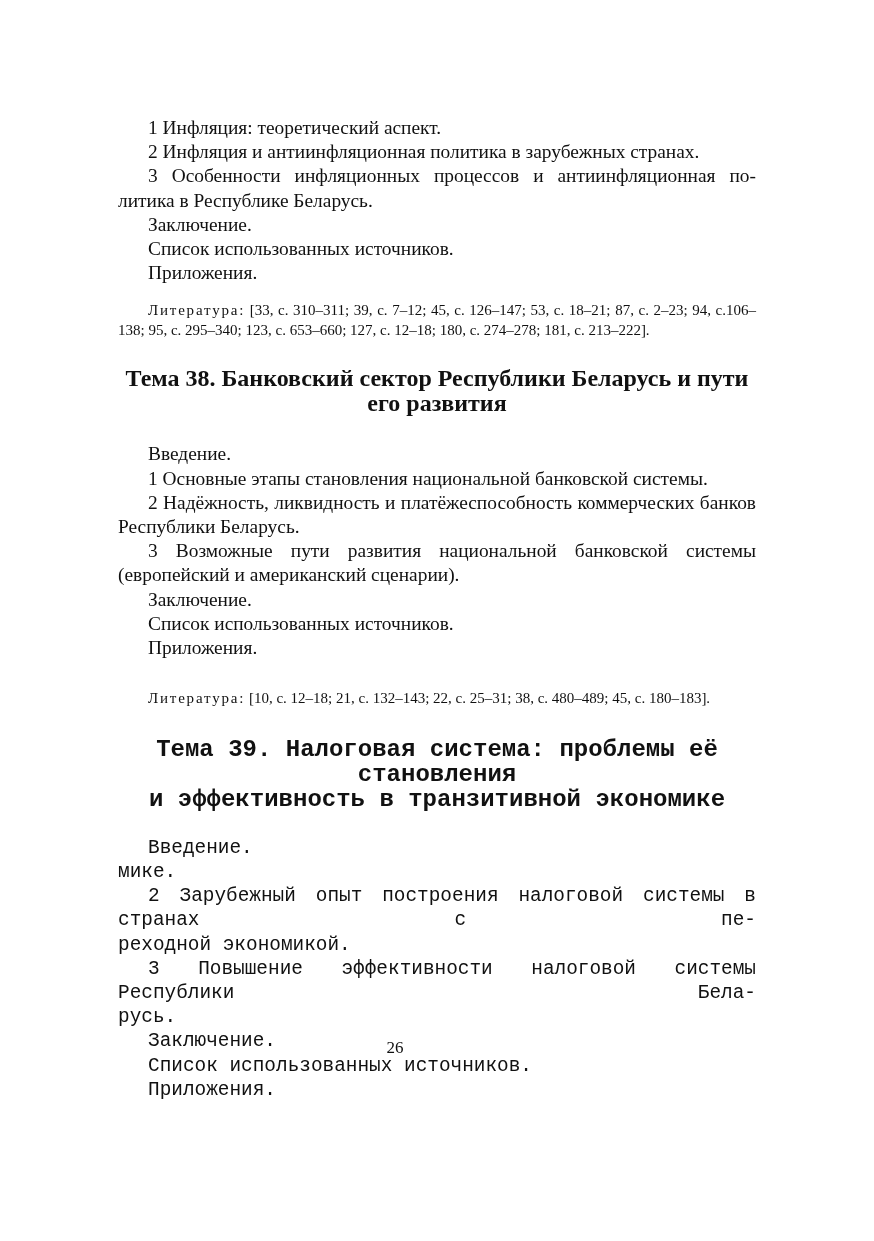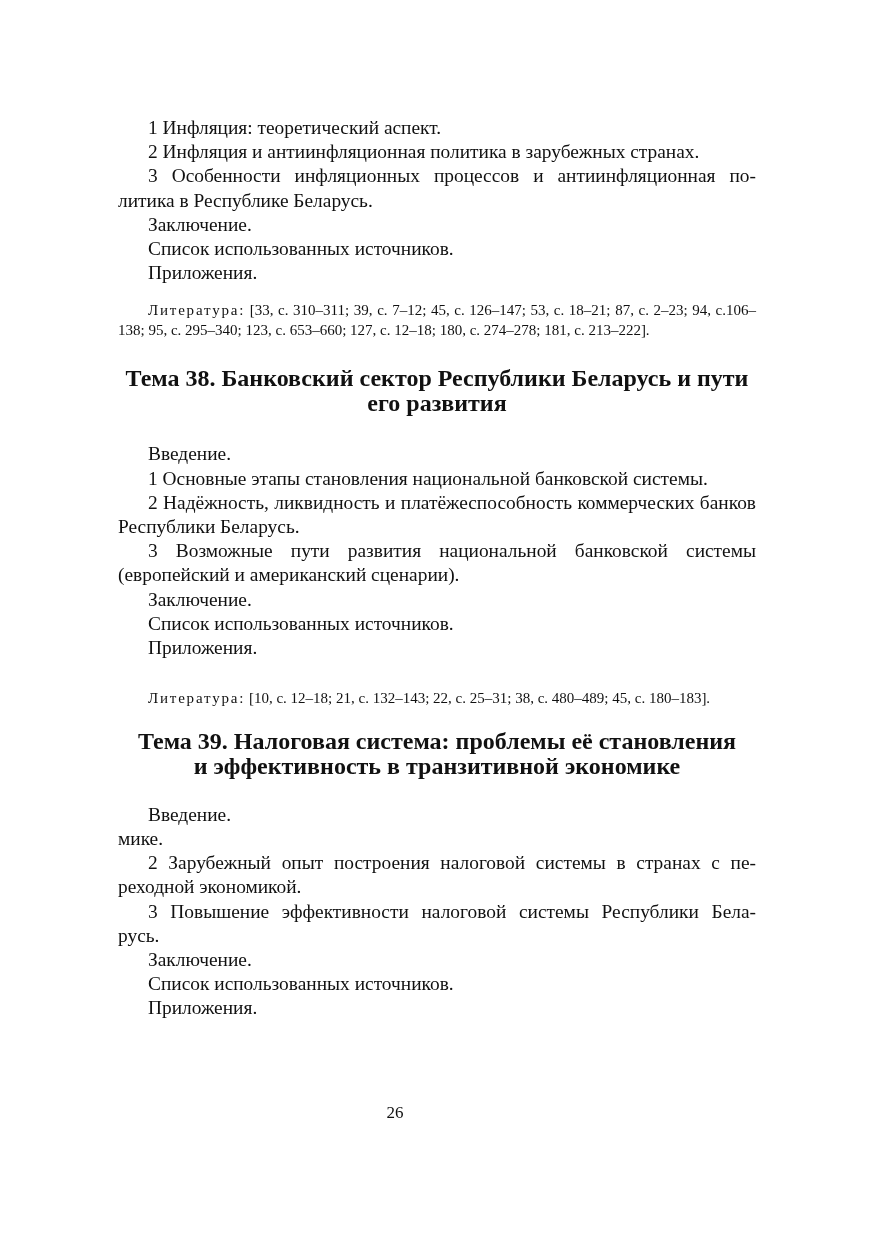--- a/index.html
+++ b/index.html
@@ -5,21 +5,21 @@
   html, body { margin: 0; padding: 0; background: #ffffff; }
   body { width: 874px; height: 1241px; position: relative; overflow: hidden;
          font-family: "Liberation Serif", serif; color: #111111; }
   .page { position: absolute; left: 118px; top: 116px; width: 638px; }
   .ln { font-size: 19.4px; line-height: 24.2px; text-align: justify; }
   .ind { text-indent: 30px; }
   .just-last { text-align-last: justify; }
   .lit { font-size: 15px; line-height: 19.5px; text-align: justify; text-indent: 30px; margin-top: 12px; }
   .lit .sp { letter-spacing: 1.8px; }
   .head { font-weight: bold; font-size: 24px; line-height: 25px; text-align: center; margin: 0 auto; }
-  .page-num { position: absolute; left: 0; width: 790px; top: 1103px; text-align: center; font-size: 17px; }
+  .page-num { position: absolute; left: 0; width: 790px; top: 1038px; text-align: center; font-size: 17px; }
   .blk { margin: 0; }
 </style>
 </head>
 <body>
 
 <div class="page">
 
   <section>
     <p class="blk ln ind">1 Инфляция: теоретический аспект.</p>
     <p class="blk ln ind">2 Инфляция и антиинфляционная политика в зарубежных странах.</p>
@@ -46,21 +46,21 @@
     <p class="blk ln ind">3 Возможные пути развития национальной банковской системы (европейский и американский сценарии).</p>
     <p class="blk ln ind">Заключение.</p>
     <p class="blk ln ind">Список использованных источников.</p>
     <p class="blk ln ind">Приложения.</p>
     <p class="blk lit" style="margin-top:29px;">
       <span class="sp">Литература:</span>
       <span>[10, с. 12–18; 21, с. 132–143; 22, с. 25–31; 38, с. 480–489; 45, с. 180–183].</span>
     </p>
   </section>
 
-  <section style="margin-top:20px;">
+  <section style="margin-top:28px;font-family:Liberation Mono, monospace;">
     <h2 class="blk head">
       <span>Тема 39. Налоговая система: проблемы её становления</span><br>
       <span>и эффективность в транзитивной экономике</span>
     </h2>
     <div style="height:24px"></div>
     <p class="blk ln ind">Введение.</p>
     <p class="blk ln">мике.</p>
     <p class="blk ln ind just-last">2 Зарубежный опыт построения налоговой системы в странах с пе-</p>
     <p class="blk ln">реходной экономикой.</p>
     <p class="blk ln ind just-last">3 Повышение эффективности налоговой системы Республики Бела-</p>

